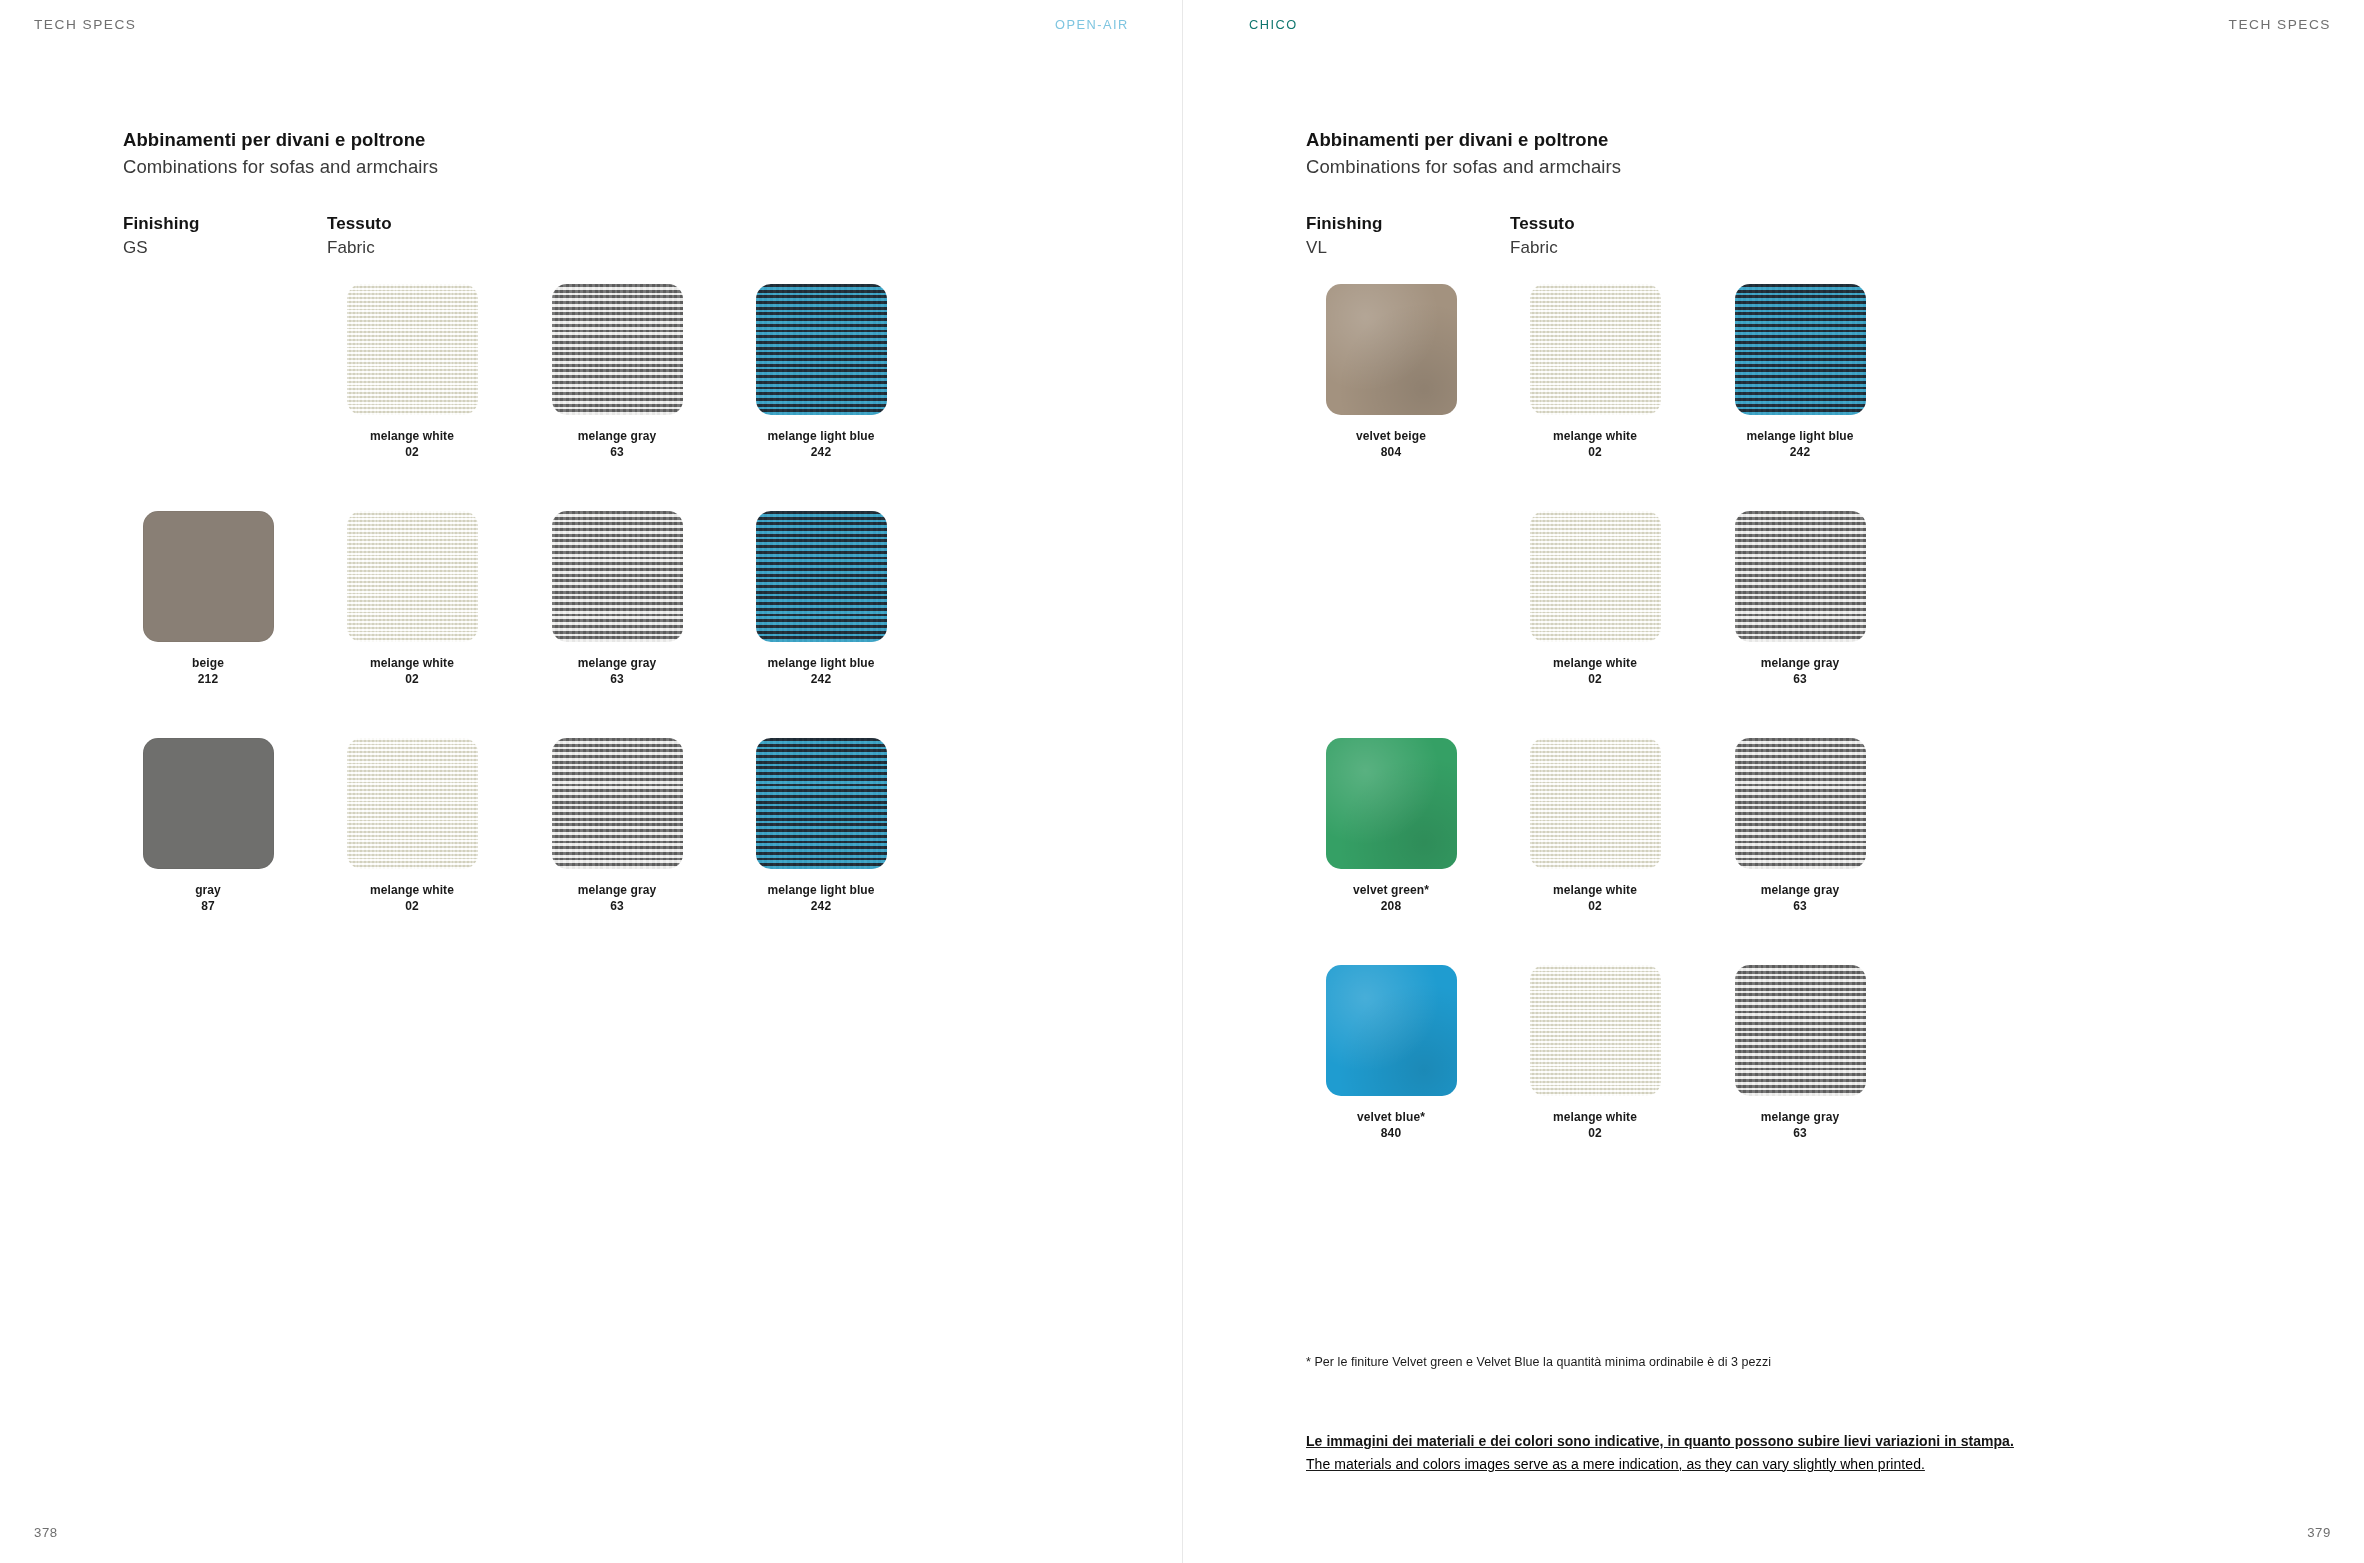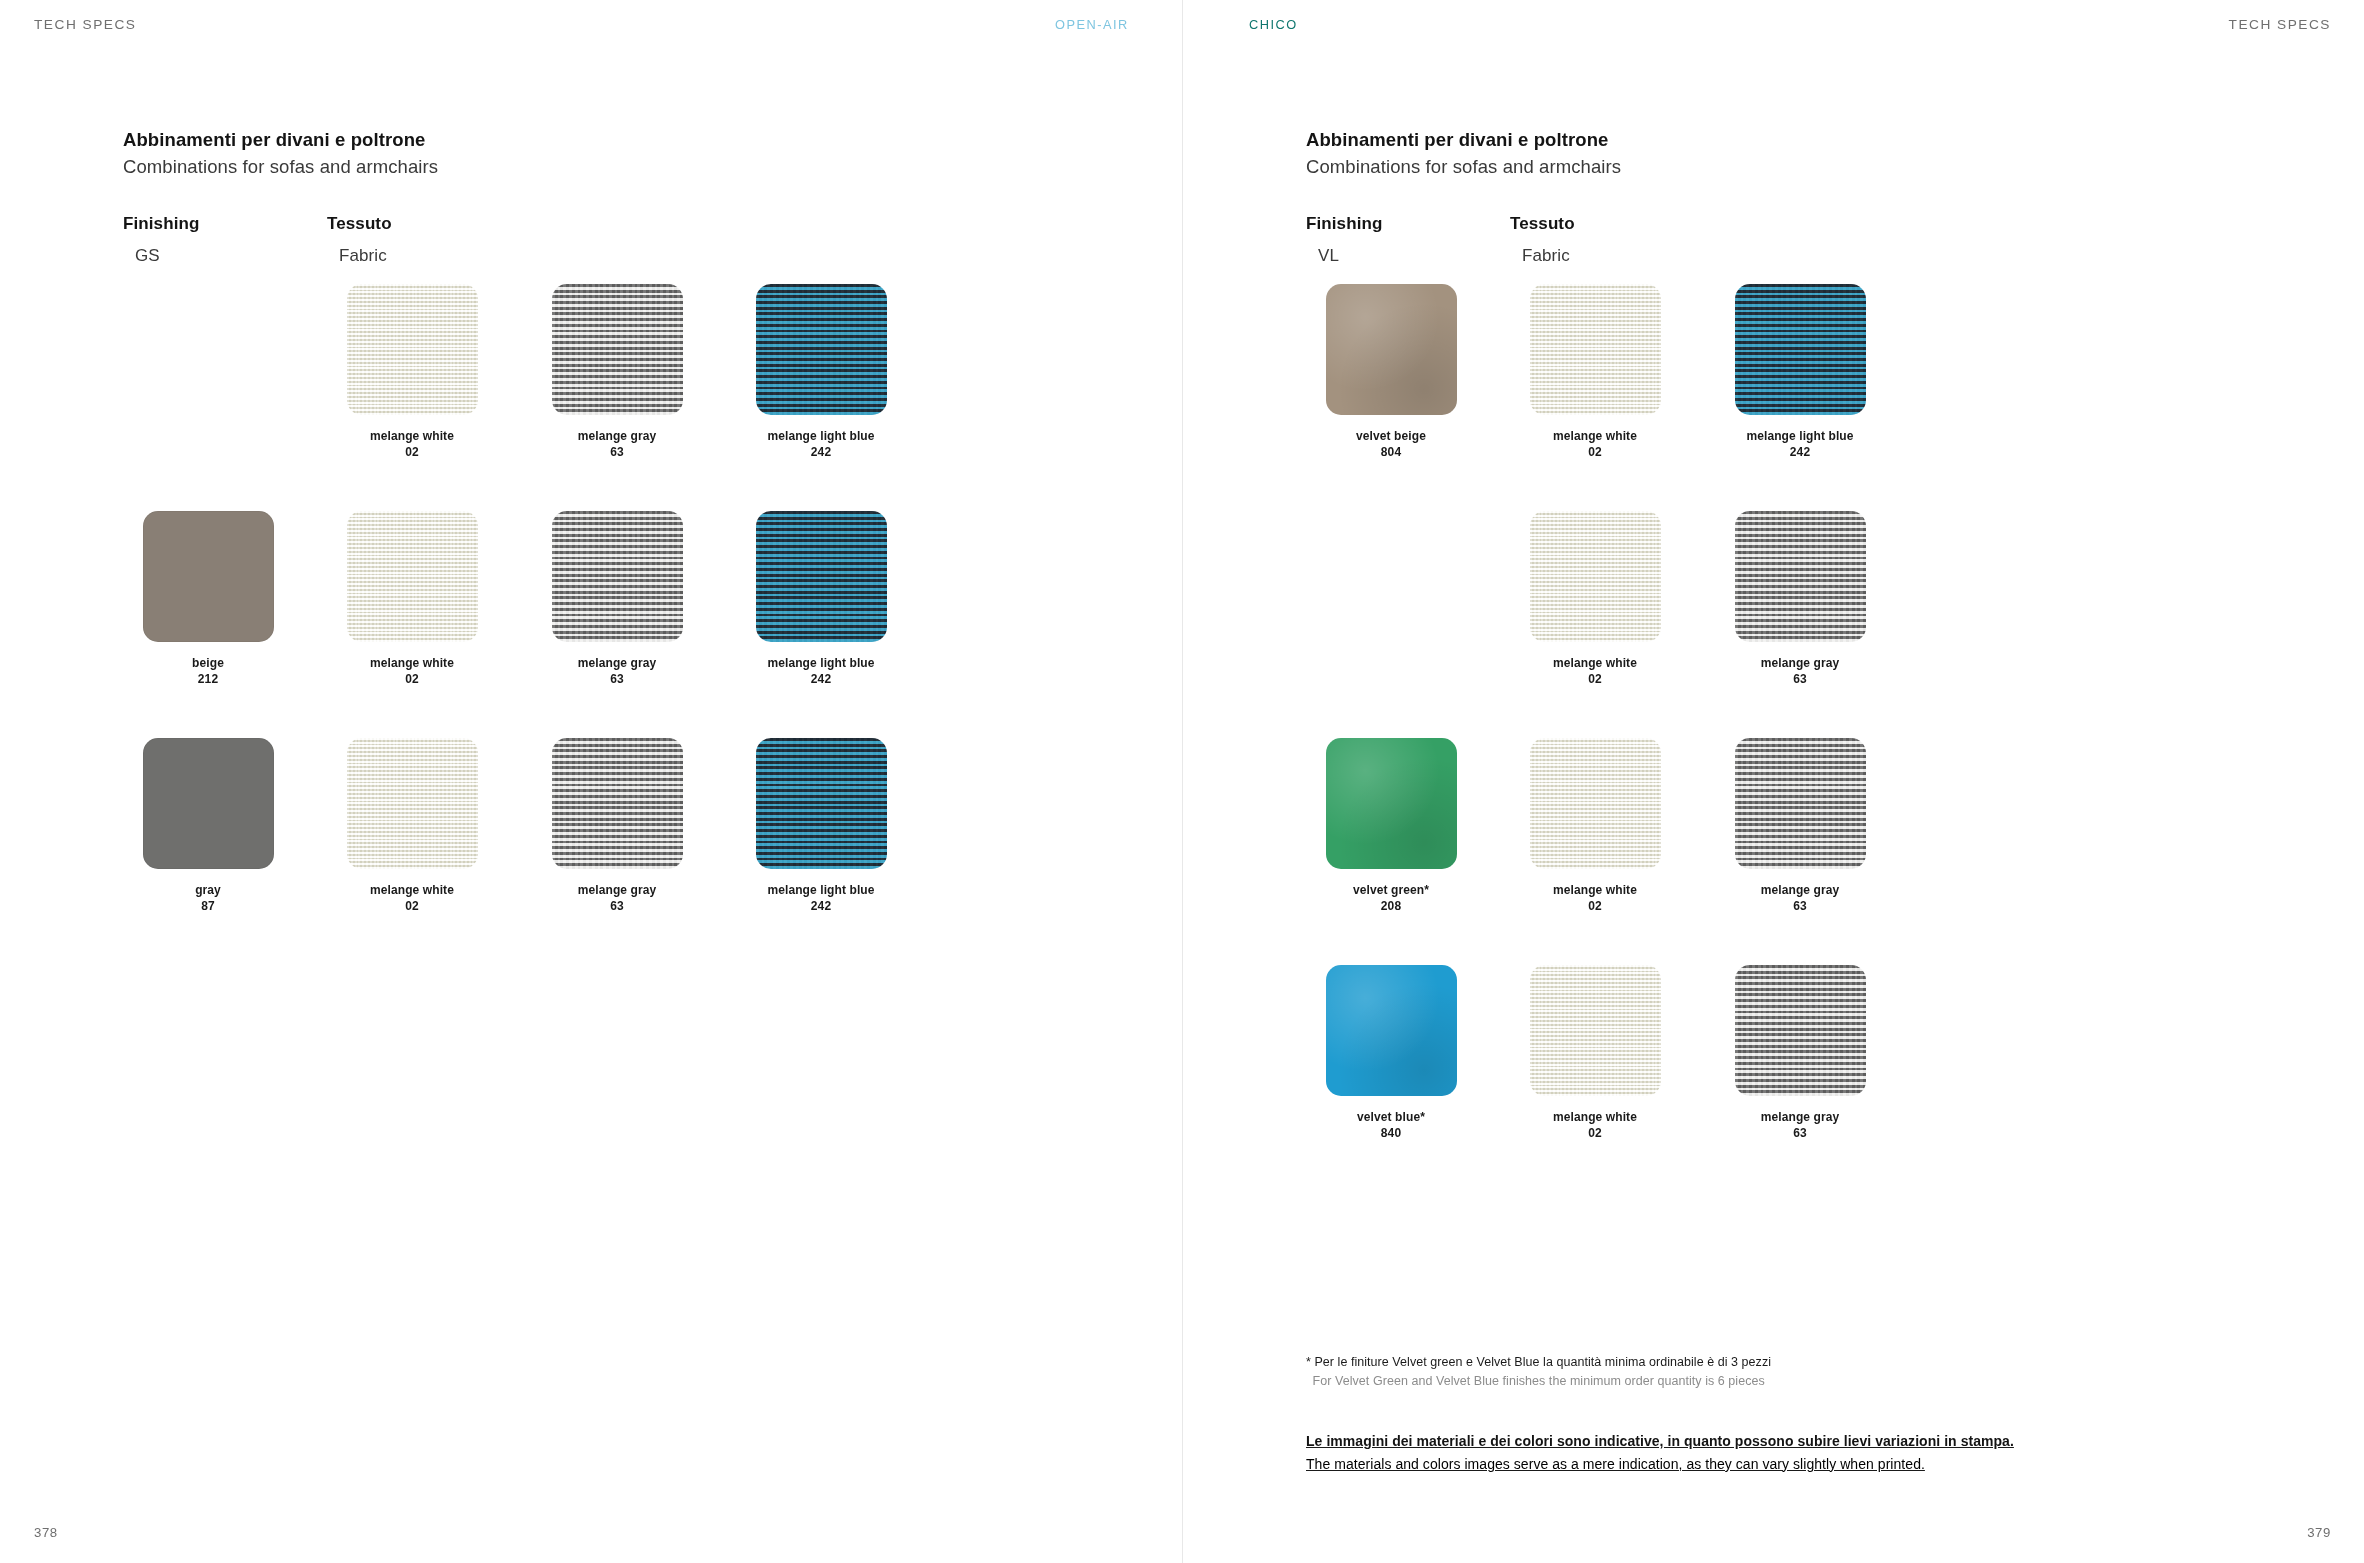--- a/index.html
+++ b/index.html
@@ -112,21 +112,21 @@
     font-size: 17px;
     font-weight: 700;
     color: #141414;
     margin: 0 0 4.7px 0;
     letter-spacing: 0.1px;
   }
   .colhead-en {
     font-size: 17px;
     font-weight: 400;
     color: #3a3a3a;
-    margin: 12px;
+    margin: 0;
     letter-spacing: 0.1px;
   }
   .colhead-finishing { left: 0; }
   .colhead-fabric    { left: 204px; }
 
   
   .rows { position: relative; margin-top: 21px; }
   .row  { position: relative; height: 227px; }
 
   .cell {
@@ -382,21 +382,20 @@
             <div class="swatch tex-melange-gray"></div>
             <div class="cap">melange gray</div>
             <div class="capnum">63</div>
           </div>
         </div>
       </div>
   </div>
 
   <div class="footnote" style="top:1353px">
     <div class="fn-it">* Per le finiture Velvet green e Velvet Blue la quantità minima ordinabile è di 3 pezzi</div>
-    <div class="fn-en">For Velvet Green and Velvet Blue finishes the minimum order quantity is 6 pieces</div>
   </div>
 
   <div class="note" style="top:1430px">
     <div class="nt-it">Le immagini dei materiali e dei colori sono indicative, in quanto possono subire lievi variazioni in stampa.</div>
     <div class="nt-en">The materials and colors images serve as a mere indication, as they can vary slightly when printed.</div>
   </div>
 
   <div class="folio folio-right">379</div>
 </div>
 

